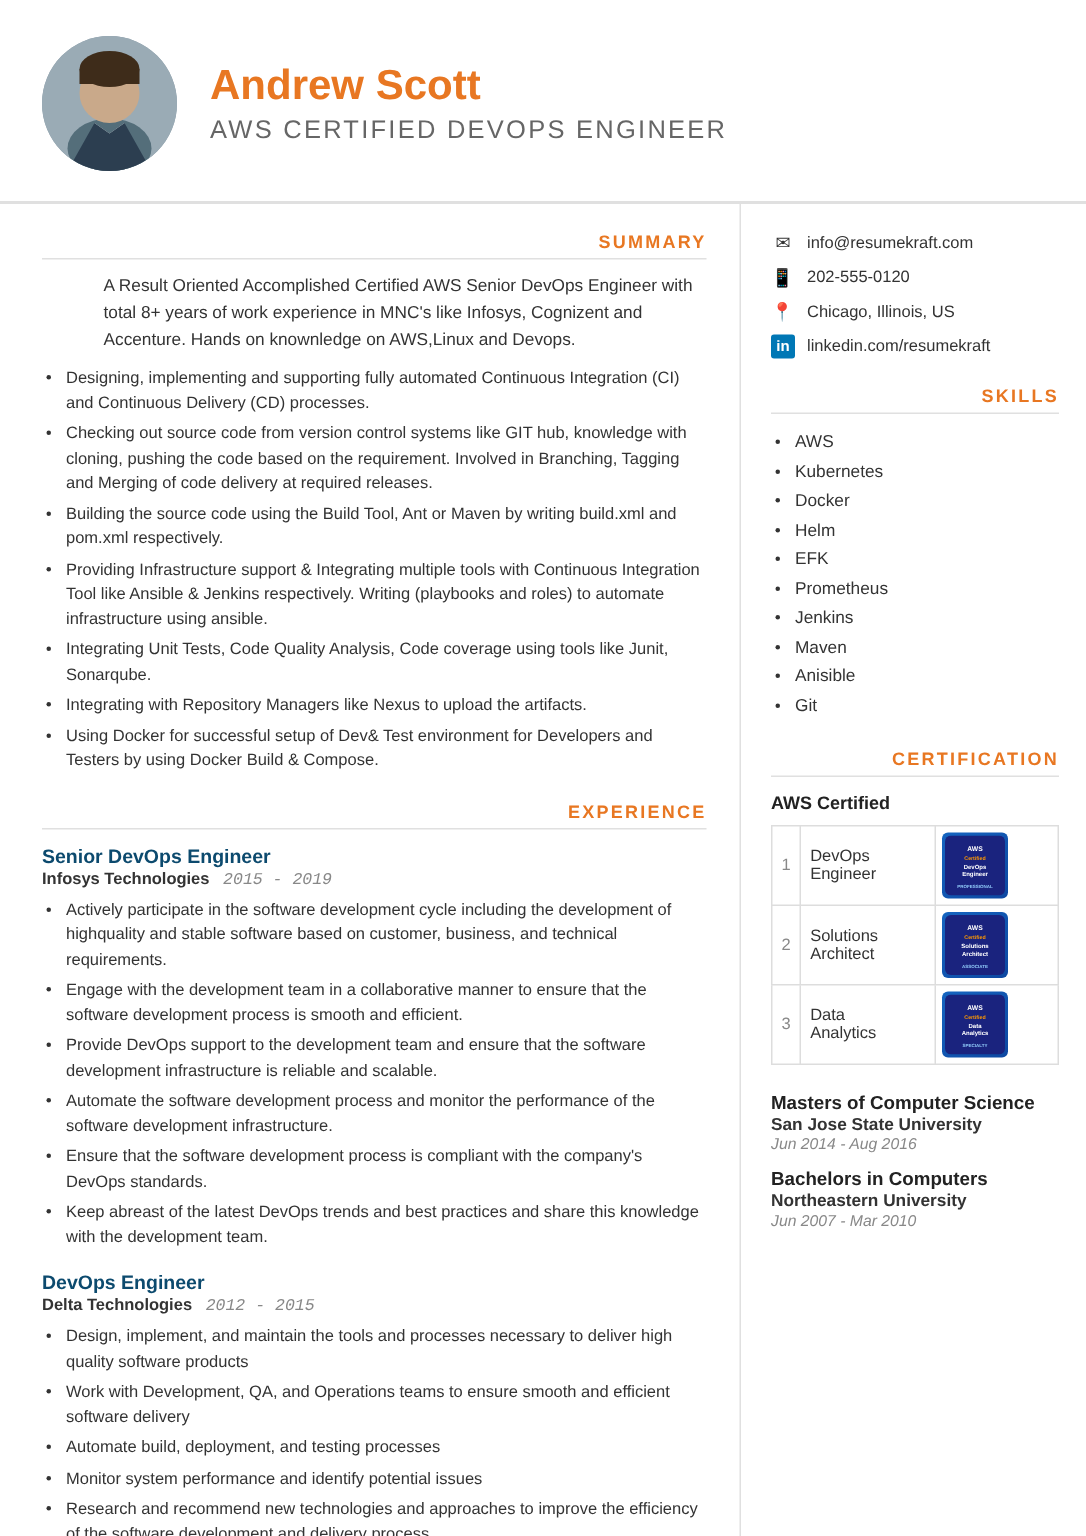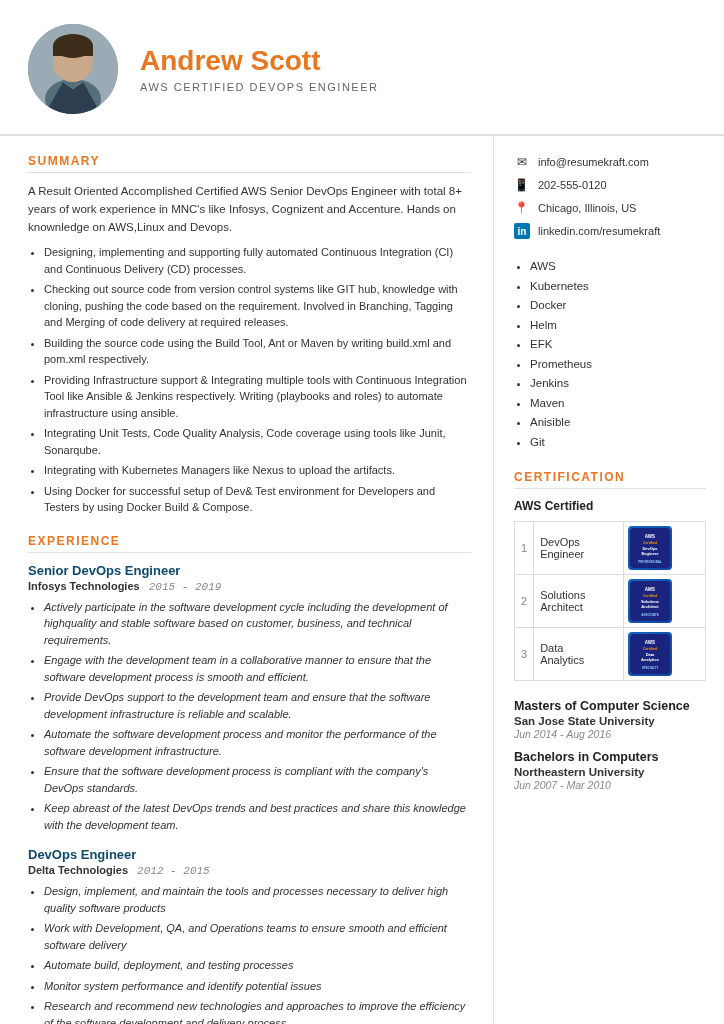--- a/index.html
+++ b/index.html
@@ -33,21 +33,21 @@
       justify-content: center;
     }
     
     .header-info { flex: 1; }
     .header-name {
       font-size: 28px;
       font-weight: bold;
       color: #e87722;
     }
     .header-title {
-      font-size: 11px;
+      font-size: 17px;
       color: #666;
       letter-spacing: 1.5px;
       margin-top: 4px;
     }
 
     
     .main-layout {
       display: flex;
       width: 100%;
     }
@@ -64,30 +64,32 @@
     
     .section-title {
       font-size: 12px;
       font-weight: bold;
       color: #e87722;
       letter-spacing: 1.5px;
       text-transform: uppercase;
       border-bottom: 1.5px solid #e0e0e0;
       padding-bottom: 4px;
       margin-bottom: 10px;
+      text-align: right;
     }
 
     .section { margin-bottom: 18px; }
 
     
     .summary-text {
       font-size: 11.5px;
       line-height: 1.55;
       margin-bottom: 8px;
       color: #333;
+      margin-left: 41px;
     }
     .summary-list {
       padding-left: 16px;
       list-style: disc;
     }
     .summary-list li {
       font-size: 11px;
       line-height: 1.5;
       margin-bottom: 4px;
       color: #333;
@@ -118,21 +120,20 @@
     .job-list {
       padding-left: 16px;
       list-style: disc;
       margin-bottom: 14px;
     }
     .job-list li {
       font-size: 11px;
       line-height: 1.5;
       margin-bottom: 4px;
       color: #333;
-      font-style: italic;
     }
 
     
     .contact-item {
       display: flex;
       align-items: center;
       margin-bottom: 7px;
       font-size: 11px;
       color: #333;
     }
@@ -250,21 +251,21 @@
 
     <div class="section">
       <div class="section-title">SUMMARY</div>
       <p class="summary-text">A Result Oriented Accomplished Certified AWS Senior DevOps Engineer with total 8+ years of work experience in MNC's like Infosys, Cognizent and Accenture. Hands on knownledge on AWS,Linux and Devops.</p>
       <ul class="summary-list">
         <li>Designing, implementing and supporting fully automated Continuous Integration (CI) and Continuous Delivery (CD) processes.</li>
         <li>Checking out source code from version control systems like GIT hub, knowledge with cloning, pushing the code based on the requirement. Involved in Branching, Tagging and Merging of code delivery at required releases.</li>
         <li>Building the source code using the Build Tool, Ant or Maven by writing build.xml and pom.xml respectively.</li>
         <li>Providing Infrastructure support &amp; Integrating multiple tools with Continuous Integration Tool like Ansible &amp; Jenkins respectively. Writing (playbooks and roles) to automate infrastructure using ansible.</li>
         <li>Integrating Unit Tests, Code Quality Analysis, Code coverage using tools like Junit, Sonarqube.</li>
-        <li>Integrating with Kubernetes Managers like Nexus to upload the artifacts.</li>
+        <li>Integrating with Repository Managers like Nexus to upload the artifacts.</li>
         <li>Using Docker for successful setup of Dev&amp; Test environment for Developers and Testers by using Docker Build &amp; Compose.</li>
       </ul>
     </div>
 
     <div class="section">
       <div class="section-title">EXPERIENCE</div>
 
       <div>
         <div class="job-title">Senior DevOps Engineer</div>
         <div class="job-meta">
@@ -314,20 +315,21 @@
         <span class="contact-icon">📍</span>
         <span>Chicago, Illinois, US</span>
       </div>
       <div class="contact-item">
         <span class="contact-icon" style="font-size:10px;font-weight:bold;background:#0077b5;color:white;border-radius:2px;padding:1px 2px;">in</span>
         <span>linkedin.com/resumekraft</span>
       </div>
     </div>
 
     <div class="section">
+      <div class="section-title">SKILLS</div>
       <ul class="skills-list">
         <li>AWS</li>
         <li>Kubernetes</li>
         <li>Docker</li>
         <li>Helm</li>
         <li>EFK</li>
         <li>Prometheus</li>
         <li>Jenkins</li>
         <li>Maven</li>
         <li>Anisible</li>

